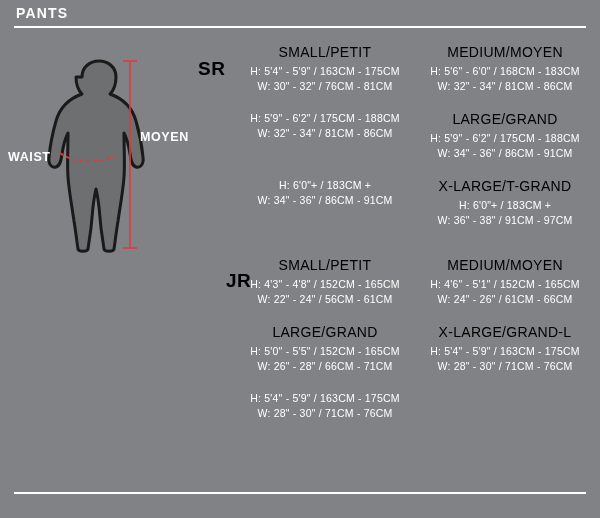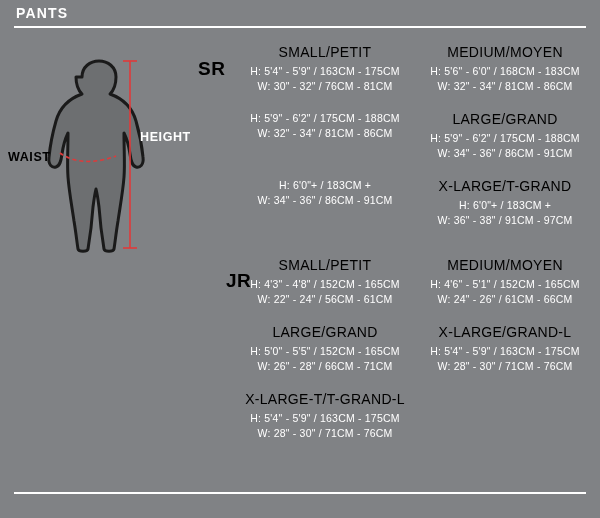--- a/index.html
+++ b/index.html
@@ -54,21 +54,21 @@
     height: 200px;
   }
   .figure svg { display: block; }
   .waist-label {
     position: absolute;
     left: 8px;
     top: 150px;
     font-size: 12.5px;
     font-weight: bold;
     letter-spacing: 0.6px;
-    color: #000000;
+    color: #ffffff;
   }
   .height-label {
     position: absolute;
     left: 140px;
     top: 130px;
     font-size: 12.5px;
     font-weight: bold;
     letter-spacing: 0.6px;
     color: #ffffff;
   }
@@ -131,21 +131,21 @@
 
       <path d="M40 98 C52 107, 72 110, 96 101" fill="none" stroke="#e03a3a" stroke-width="1.6" stroke-dasharray="4,3"></path>
 
       <line x1="110" y1="6" x2="110" y2="193" stroke="#e03a3a" stroke-width="1.6"></line>
       <line x1="103" y1="6" x2="117" y2="6" stroke="#e03a3a" stroke-width="1.6"></line>
       <line x1="103" y1="193" x2="117" y2="193" stroke="#e03a3a" stroke-width="1.6"></line>
     </svg>
   </div>
 
   <div class="waist-label">WAIST</div>
-  <div class="height-label">HEIGHT</div>
+  <div class="height-label">MOYEN</div>
 
   <div class="group-tag tag-sr">SR</div>
   <div class="group-tag tag-jr">JR</div>
 
   <div class="size-block" style="left:225px; top:44px;">
     <div class="size-name">SMALL/PETIT</div>
     <div class="size-line">H: 5'4" - 5'9" / 163CM - 175CM</div>
     <div class="size-line">W: 30" - 32" / 76CM - 81CM</div>
   </div>
   <div class="size-block" style="left:405px; top:44px;">
@@ -190,18 +190,17 @@
     <div class="size-line">H: 5'0" - 5'5" / 152CM - 165CM</div>
     <div class="size-line">W: 26" - 28" / 66CM - 71CM</div>
   </div>
   <div class="size-block" style="left:405px; top:324px;">
     <div class="size-name">X-LARGE/GRAND-L</div>
     <div class="size-line">H: 5'4" - 5'9" / 163CM - 175CM</div>
     <div class="size-line">W: 28" - 30" / 71CM - 76CM</div>
   </div>
 
   <div class="size-block" style="left:225px; top:391px;">
-    <div class="size-name">X-LARGE-T/T-GRAND-L</div>
     <div class="size-line">H: 5'4" - 5'9" / 163CM - 175CM</div>
     <div class="size-line">W: 28" - 30" / 71CM - 76CM</div>
   </div>
 
 </div>
 
 </body></html>

